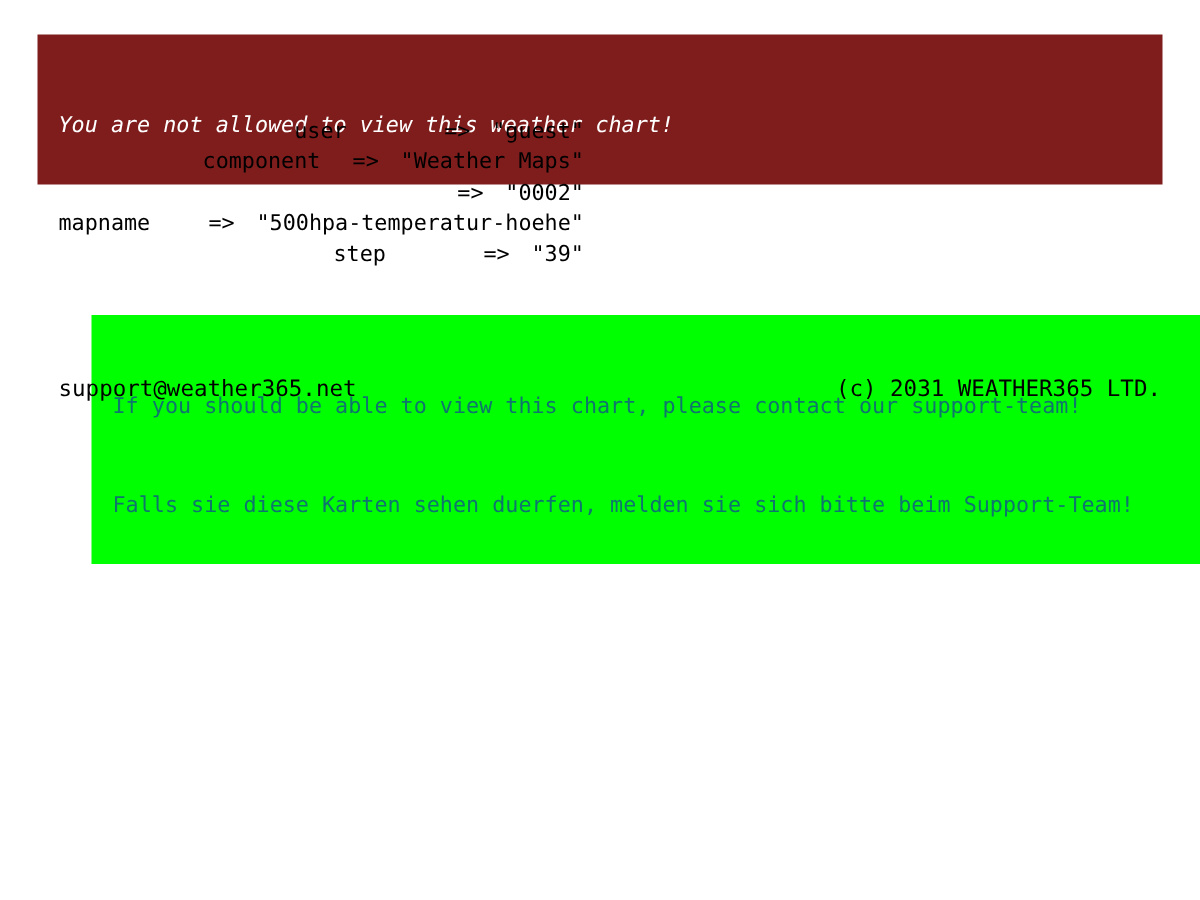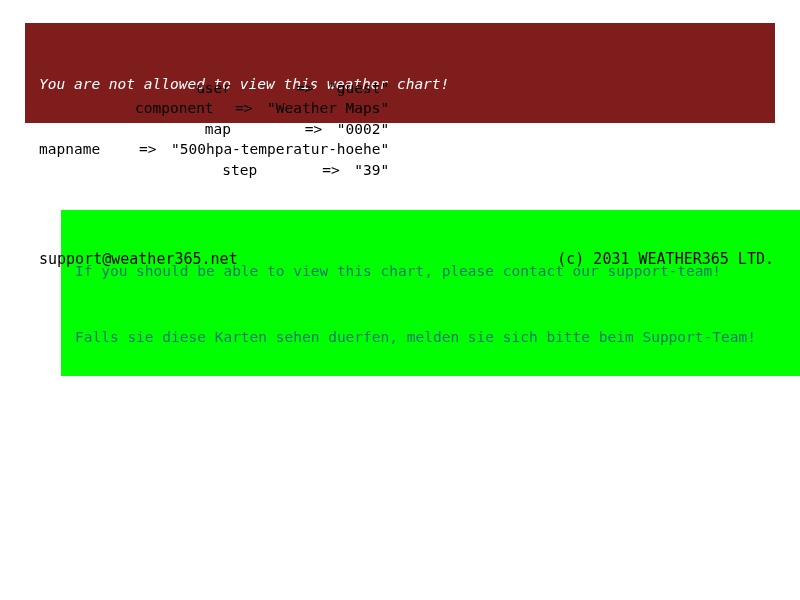--- a/index.html
+++ b/index.html
@@ -93,21 +93,20 @@
     <span class="field-key">user</span>
     <span class="field-arrow">=&gt;</span>
     <span class="field-val">"guest"</span>
   </div>
   <div class="field-row">
     <span class="field-key">component</span>
     <span class="field-arrow">=&gt;</span>
     <span class="field-val">"Weather Maps"</span>
   </div>
   <div class="field-row">
-    <span class="field-key">map</span>
     <span class="field-arrow">=&gt;</span>
     <span class="field-val">"0002"</span>
   </div>
   <div class="field-row">
     <span class="field-key">mapname</span>
     <span class="field-arrow">=&gt;</span>
     <span class="field-val">"500hpa-temperatur-hoehe"</span>
   </div>
   <div class="field-row">
     <span class="field-key">step</span>

